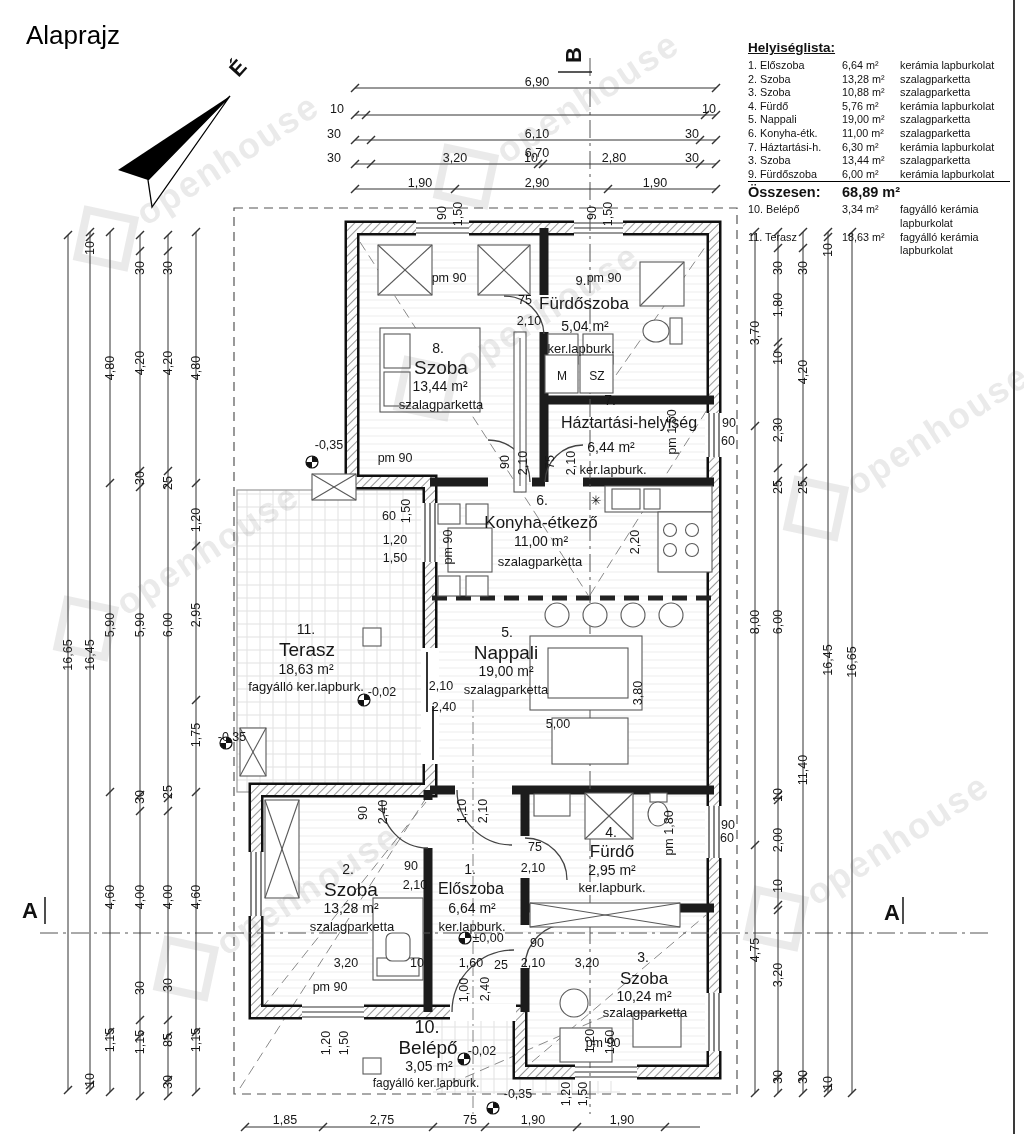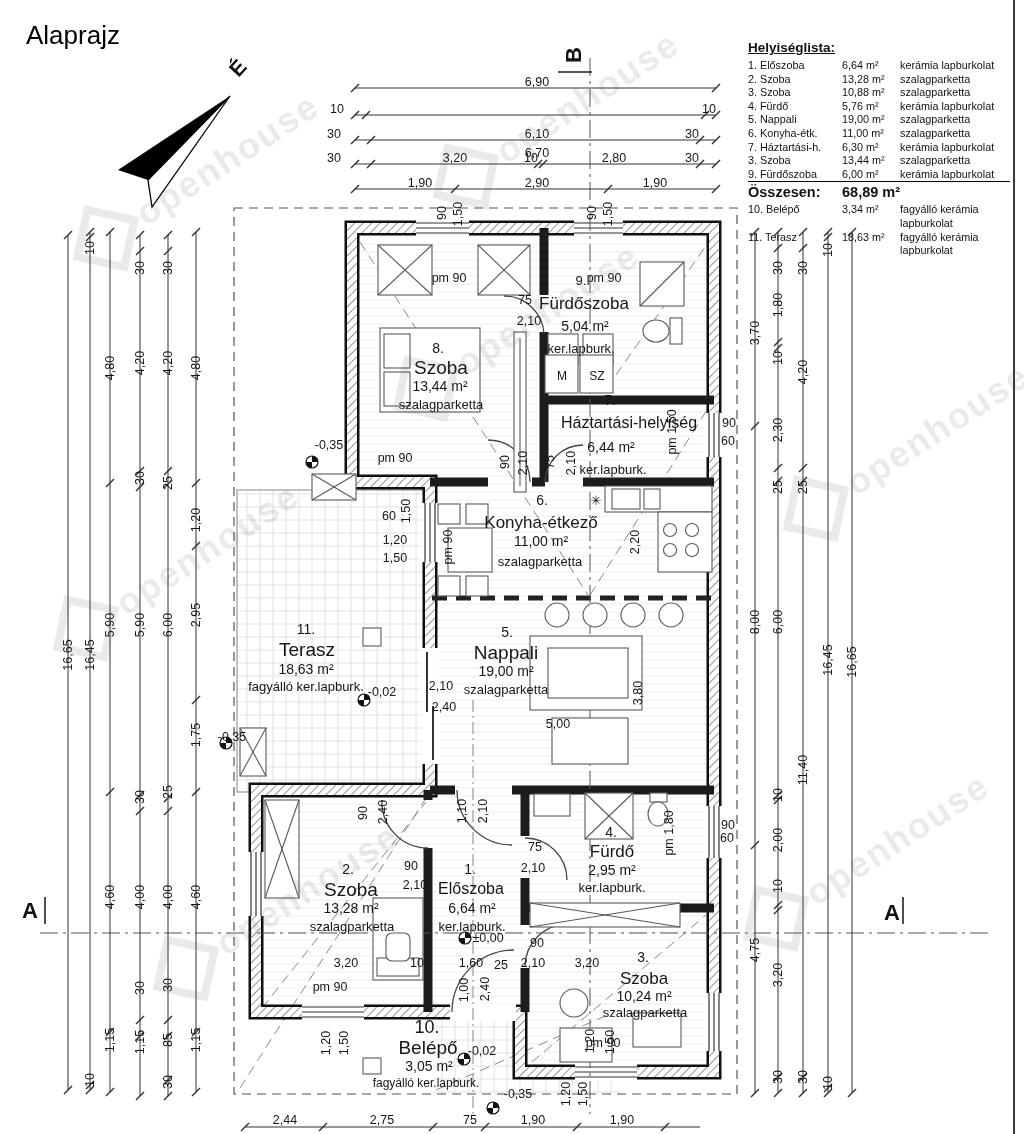--- a/index.html
+++ b/index.html
@@ -530,21 +530,21 @@
       <span class="lb r" style="left: 778px; top: 1077px; font-size: 12.5px;">30</span>
       <span class="lb r" style="left: 803px; top: 268px; font-size: 12.5px;">30</span>
       <span class="lb r" style="left: 803px; top: 372px; font-size: 12.5px;">4,20</span>
       <span class="lb r" style="left: 803px; top: 487px; font-size: 12.5px;">25</span>
       <span class="lb r" style="left: 803px; top: 770px; font-size: 12.5px;">11,40</span>
       <span class="lb r" style="left: 803px; top: 1077px; font-size: 12.5px;">30</span>
       <span class="lb r" style="left: 828px; top: 250px; font-size: 12.5px;">10</span>
       <span class="lb r" style="left: 828px; top: 660px; font-size: 12.5px;">16,45</span>
       <span class="lb r" style="left: 828px; top: 1083px; font-size: 12.5px;">10</span>
       <span class="lb r" style="left: 852px; top: 662px; font-size: 12.5px;">16,65</span>
-      <span class="lb" style="left: 285px; top: 1120px; font-size: 12.5px;">2,44</span>
+      <span class="lb" style="left: 285px; top: 1120px; font-size: 12.5px;">1,85</span>
       <span class="lb" style="left: 382px; top: 1120px; font-size: 12.5px;">2,75</span>
       <span class="lb" style="left: 470px; top: 1120px; font-size: 12.5px;">75</span>
       <span class="lb" style="left: 533px; top: 1120px; font-size: 12.5px;">1,90</span>
       <span class="lb" style="left: 622px; top: 1120px; font-size: 12.5px;">1,90</span>
       <span class="lb" style="left: 438px; top: 348px; font-size: 14px;">8.</span>
       <span class="lb" style="left: 441px; top: 367px; font-size: 19px;">Szoba</span>
       <span class="lb" style="left: 440px; top: 386px; font-size: 14px;">13,44 m²</span>
       <span class="lb" style="left: 441px; top: 404px; font-size: 13px;">szalagparketta</span>
       <span class="lb" style="left: 581px; top: 280px; font-size: 13px;">9.</span>
       <span class="lb" style="left: 584px; top: 303px; font-size: 17px;">Fürdőszoba</span>

